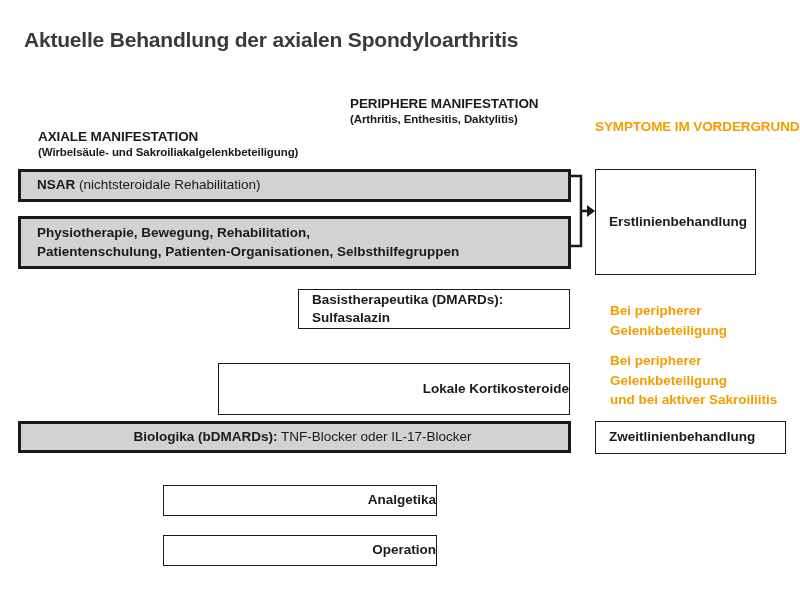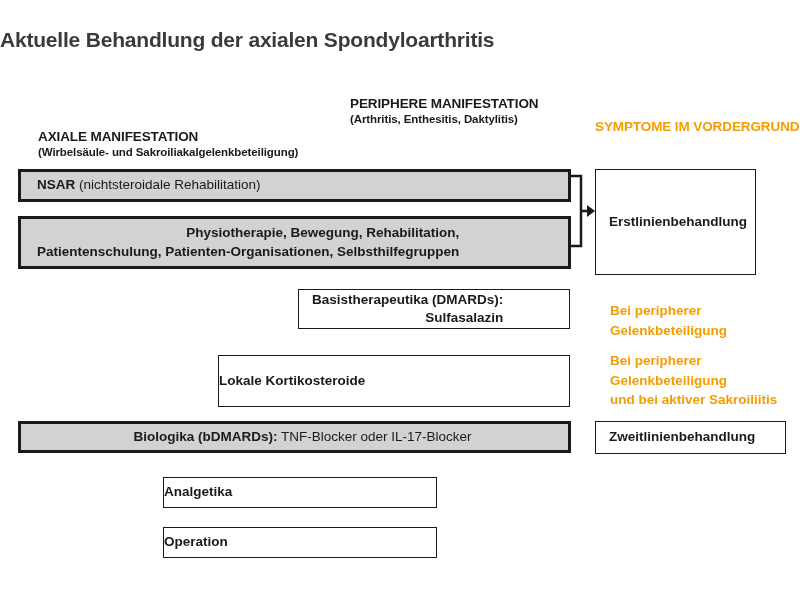--- a/index.html
+++ b/index.html
@@ -10,21 +10,21 @@
   }
   .canvas {
     position: relative;
     width: 800px;
     height: 600px;
     background: #ffffff;
     overflow: hidden;
   }
   .title {
     position: absolute;
-    left: 0;
+    left: 24px;
     top: 28px;
     margin: 0;
     font-size: 21px;
     font-weight: bold;
     letter-spacing: -0.2px;
     color: var(--title-color, #3a3a3a);
   }
   .col-header { position: absolute; }
   .col-title {
     font-size: 13.5px;
@@ -55,22 +55,22 @@
     border: 3px solid var(--border-dark, #1a1a1a);
     padding-left: 16px;
     font-weight: bold;
   }
   .white-box {
     background: #ffffff;
     border: 1.5px solid var(--border-dark, #1a1a1a);
     font-weight: bold;
   }
   .pad-left { padding-left: 13px; }
-  .centered { justify-content: flex-start; text-align: center; }
-  .multiline { white-space: pre-line; text-align: right; }
+  .centered { justify-content: flex-end; text-align: center; margin-top: 8px; }
+  .multiline { white-space: pre-line; }
   .lead { font-weight: bold; }
   .rest { font-weight: normal; white-space: pre; }
 
   .orange-note {
     position: absolute;
     font-size: 13.5px;
     font-weight: bold;
     color: var(--orange, #F59C00);
     line-height: 1.45;
     white-space: pre-line;

